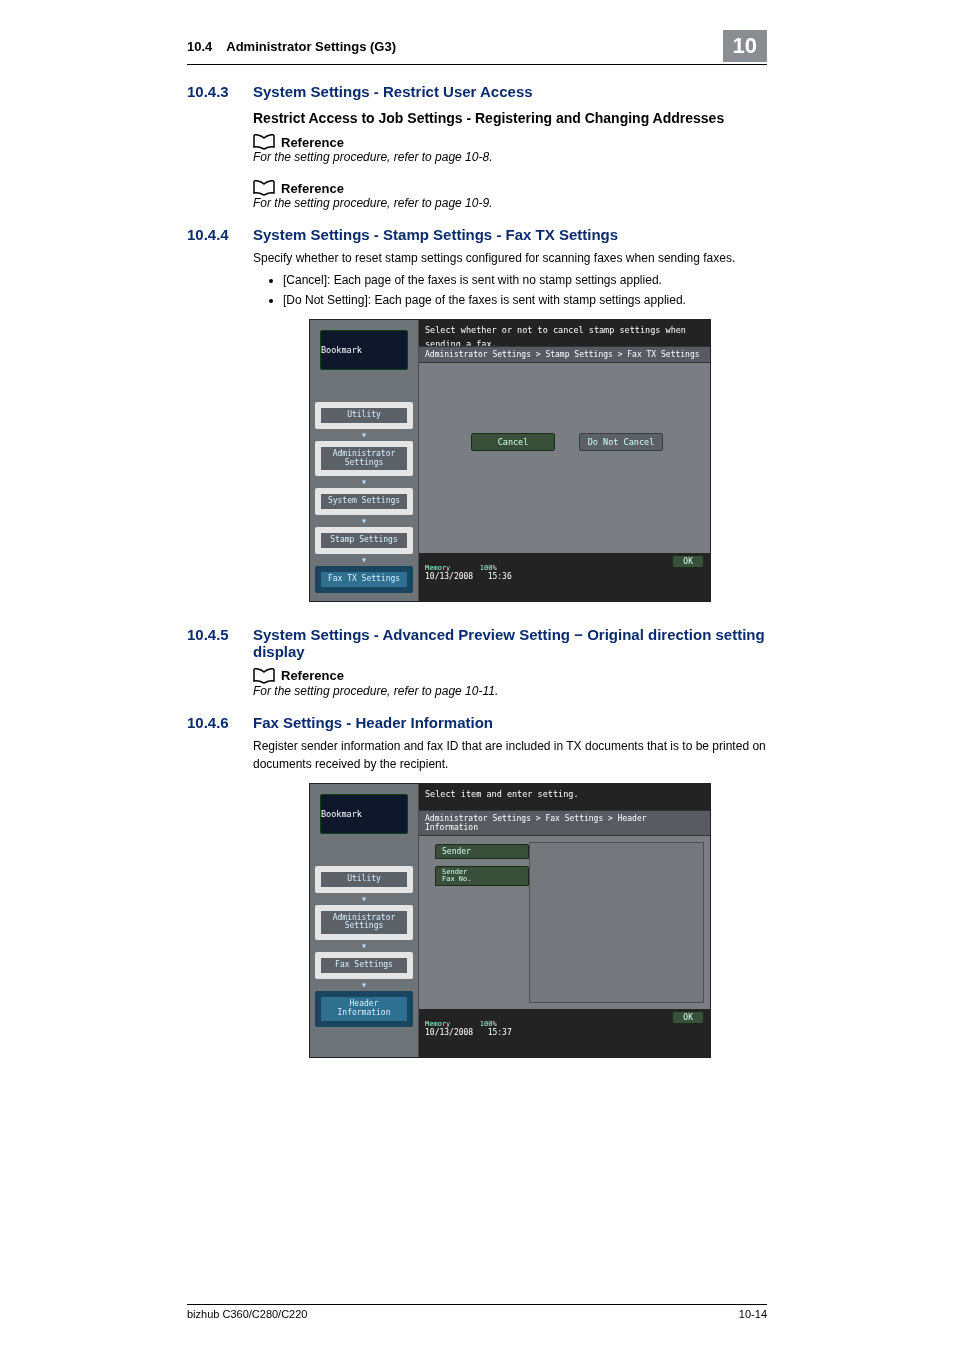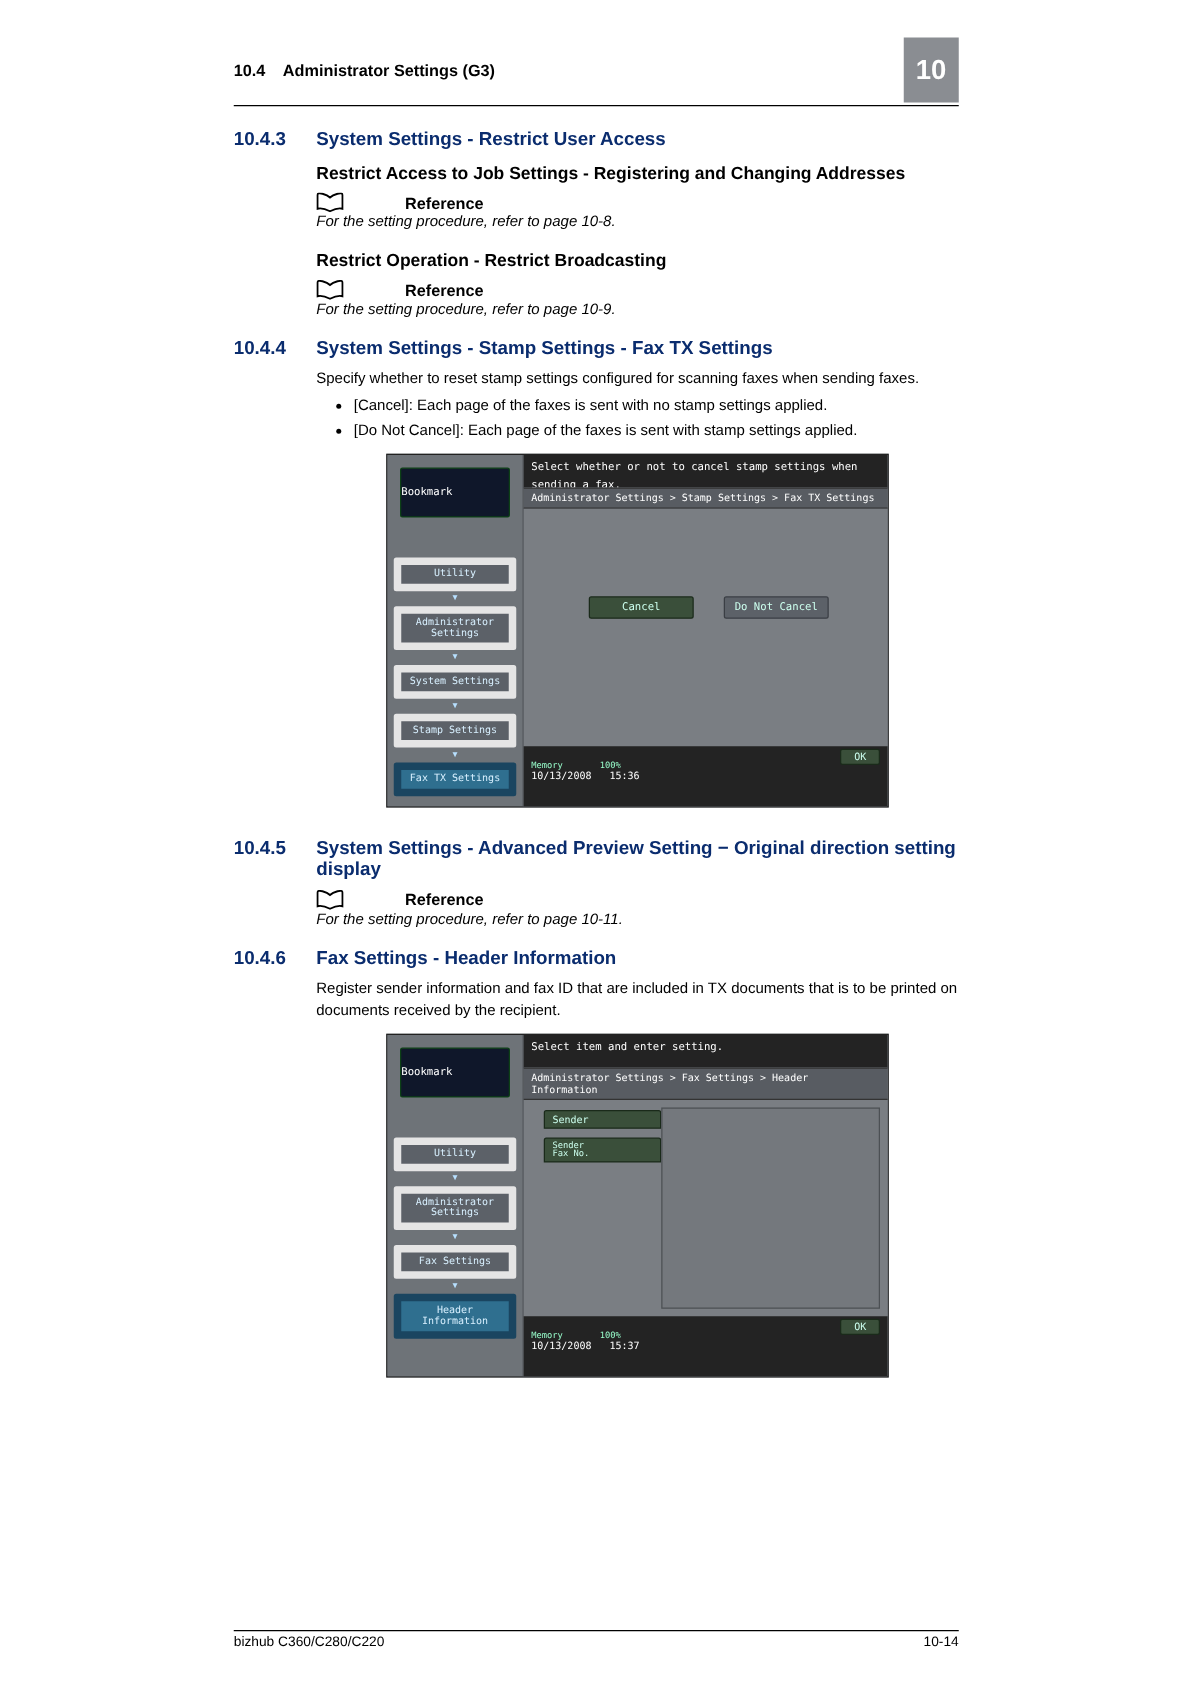--- a/index.html
+++ b/index.html
@@ -1,24 +1,24 @@
 <!DOCTYPE html>
 <html><head>
 <meta charset="utf-8">
 <style>
   html,body{margin:0;padding:0;background:#fff;font-family:Arial,Helvetica,sans-serif;color:#000;}
   .page{width:760px;min-height:1350px;margin:0 auto;position:relative;padding:30px 90px 20px 90px;box-sizing:border-box;}
   .header-row{display:flex;justify-content:space-between;align-items:center;border-bottom:1px solid #000;padding-bottom:2px;margin-bottom:18px;}
   .header-left{font-size:13px;font-weight:bold;}
-  .chapter-tab{background:#8a8d92;color:#fff;font-size:22px;font-weight:bold;padding:13px 10px;}
+  .chapter-tab{background:#8a8d92;color:#fff;font-size:22px;font-weight:bold;padding:3px 10px;}
   .sec-row{display:flex;align-items:flex-start;margin-bottom:6px;}
   .sec-num{width:66px;flex-shrink:0;font-size:15px;font-weight:bold;color:#0a2c6e;}
   .sec-title{font-size:15px;font-weight:bold;color:#0a2c6e;}
   .sub-title{font-size:14px;font-weight:bold;margin-left:66px;margin-top:10px;margin-bottom:8px;}
-  .ref-row{display:flex;align-items:center;margin-left:66px;margin-top:8px;gap:43px;}
+  .ref-row{display:flex;align-items:center;margin-left:66px;margin-top:8px;}
   .ref-icon{margin-right:6px;}
   .ref-icon svg{display:block;}
   .ref-label{font-size:13px;font-weight:bold;}
   .ref-text{font-size:12px;font-style:italic;margin-left:66px;margin-bottom:16px;}
   .body-text{font-size:12px;margin-left:66px;margin-bottom:4px;line-height:1.5;}
   ul.bullets{margin:0 0 10px 66px;padding-left:30px;font-size:12px;}
   ul.bullets li{margin-bottom:2px;line-height:1.5;}
   .figure{margin:10px 0 24px 66px;}
   .device{width:400px;border:1px solid #222;background:#6e7378;font-family:"Lucida Console",Monaco,monospace;font-size:8.5px;color:#dff;}
   .device-wrap{position:relative;display:flex;}
@@ -60,39 +60,38 @@
   <div class="ref-row">
     <span class="ref-icon">
       <svg width="22" height="16" viewBox="0 0 22 16">
           <path d="M1 2 Q1 0 5 1 Q9 2 11 4 Q13 2 17 1 Q21 0 21 2 L21 13 Q17 12 11 15 Q5 12 1 13 Z" fill="none" stroke="#000" stroke-width="1.5"></path>
         </svg>
     </span>
     <span class="ref-label">Reference</span>
   </div>
   <div class="ref-text">For the setting procedure, refer to page 10-8.</div>
 
-  <div class="sub-title">Restrict Operation - Restrict Broadcasting</div>
   <div class="ref-row">
     <span class="ref-icon">
       <svg width="22" height="16" viewBox="0 0 22 16">
           <path d="M1 2 Q1 0 5 1 Q9 2 11 4 Q13 2 17 1 Q21 0 21 2 L21 13 Q17 12 11 15 Q5 12 1 13 Z" fill="none" stroke="#000" stroke-width="1.5"></path>
         </svg>
     </span>
     <span class="ref-label">Reference</span>
   </div>
   <div class="ref-text">For the setting procedure, refer to page 10-9.</div>
 
   <div class="sec-row" style="margin-top:16px;">
     <div class="sec-num">10.4.4</div>
     <div class="sec-title">System Settings - Stamp Settings - Fax TX Settings</div>
   </div>
   <div class="body-text">Specify whether to reset stamp settings configured for scanning faxes when sending faxes.</div>
   <ul class="bullets">
     <li>[Cancel]: Each page of the faxes is sent with no stamp settings applied.</li>
-    <li>[Do Not Cancel]: Each page of the faxes is sent with stamp settings applied.</li>
+    <li>[Do Not Setting]: Each page of the faxes is sent with stamp settings applied.</li>
   </ul>
 
   <div class="figure" style="display:flex;justify-content:center;">
     <div class="device">
       <div class="device-wrap">
         <div class="left-col">
           <div class="bookmark-btn">Bookmark</div>
           <div style="height:18px;"></div>
           <div class="nav-btn">Utility</div>
           <div class="arrow-down">▾</div>

